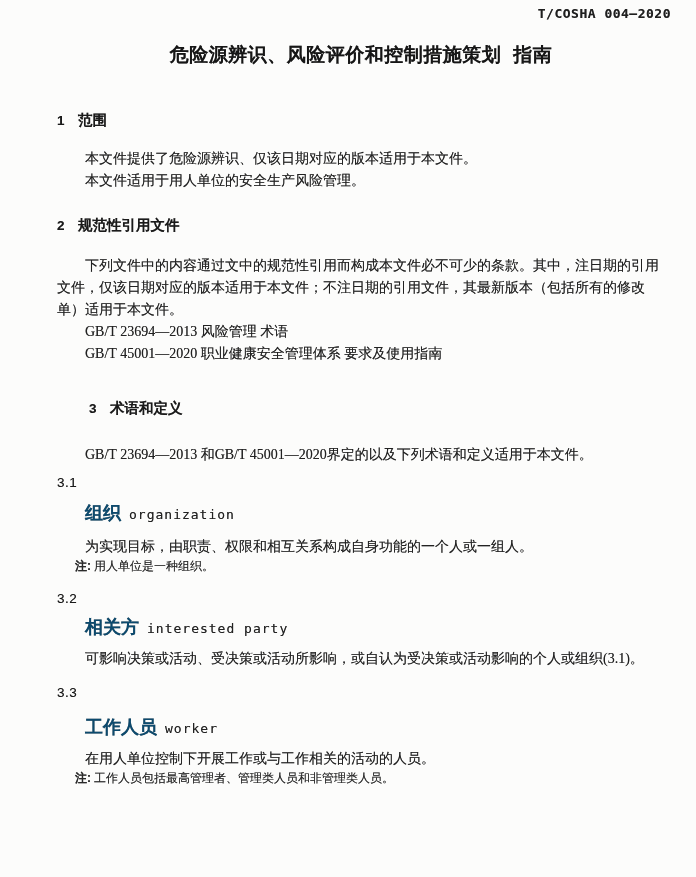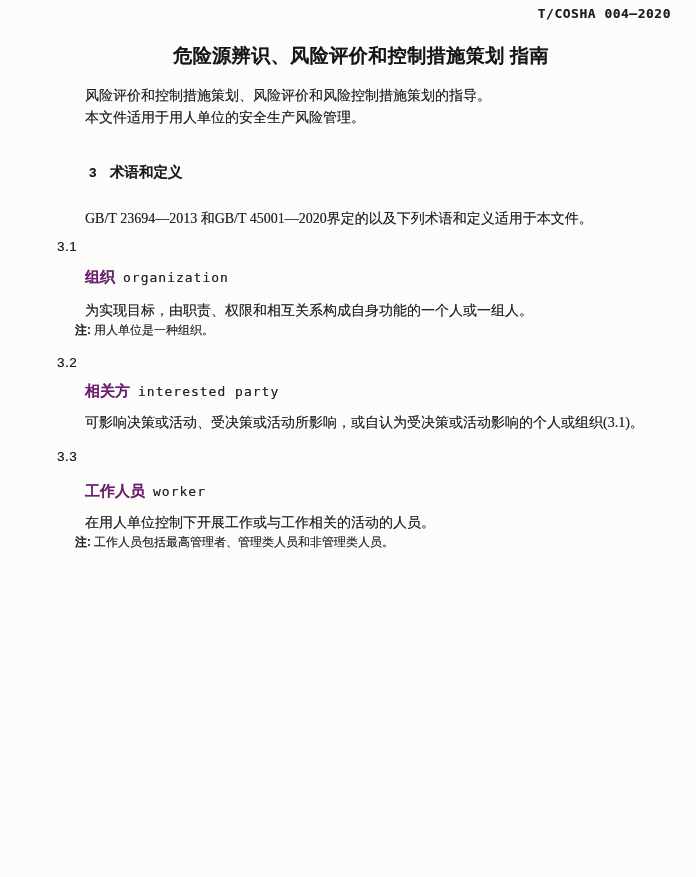--- a/index.html
+++ b/index.html
@@ -17,21 +17,21 @@
     text-shadow: 0 0 0.6px rgba(30,30,30,0.55);
   }
   .doc-number {
     font-family: "DejaVu Sans Mono", "Liberation Mono", monospace;
     font-size: 13px; line-height: 15px; font-weight: 600;
     text-align: right; margin-right: -6px;
     letter-spacing: 0.5px;
   }
   .doc-title {
     margin-top: 24px;
-    font-family: Liberation Serif, serif;
+    font-family: Liberation Mono, monospace;
     font-weight: bold; font-size: 19px; line-height: 22px;
     text-align: center; letter-spacing: 0.5px;
     color: #161616;
   }
   .clause-heading {
     font-family: "Liberation Sans", "DejaVu Sans", sans-serif;
     font-weight: bold; font-size: 14.5px; line-height: 18px;
     color: #1a1a1a;
   }
   .clause-heading .num { display: inline-block; min-width: 21px; font-size: 13.5px; }
@@ -47,22 +47,22 @@
   .ref             { font-size: 14px; line-height: 22px; text-indent: 2em; color: #222; }
   .terms-heading   { margin-top: 34px; margin-left: 32px; }
   .terms-intro     { margin-top: 26px; }
   .term-id {
     font-family: "Liberation Sans", "DejaVu Sans", sans-serif;
     font-size: 13.5px; line-height: 18px; color: #1a1a1a;
     letter-spacing: 0.5px;
   }
   .term-line { margin-left: 28px; line-height: 18px; }
   .term-cn {
-    font-family: Liberation Mono, monospace;
-    font-weight: bold; font-size: 15px; color: #701a75;
+    font-family: Liberation Sans, sans-serif;
+    font-weight: bold; font-size: 18px; color: #0c4a6e;
   }
   .term-en {
     font-family: "DejaVu Sans Mono", "Liberation Mono", monospace;
     font-size: 13px; letter-spacing: 1px; color: #222; margin-left: 4px;
   }
   .note { font-size: 12px; line-height: 16px; margin-left: 18px; color: #2a2a2a; }
   .note-label {
     font-family: "Liberation Sans", "DejaVu Sans", sans-serif;
     font-weight: bold; margin-right: 3px;
   }
@@ -82,24 +82,35 @@
 </head>
 <body>
 
 <div class="page">
 
   <div class="doc-number">T/COSHA 004—2020</div>
 
   <h1 class="doc-title">危险源辨识、风险评价和控制措施策划 指南</h1>
 
   <section>
-    <p class="body scope-p1">风险评价和控制措施策划、风险评价和风险控制措施策划的指导。</p>
+    <h2 class="clause-heading scope-heading">
+      <span class="num">1</span><span>范围</span>
+    </h2>
+    <p class="body scope-p1">本文件提供了危险源辨识、仅该日期对应的版本适用于本文件。</p>
     <p class="body">本文件适用于用人单位的安全生产风险管理。</p>
   </section>
 
+  <section>
+    <h2 class="clause-heading norm-heading">
+      <span class="num">2</span><span>规范性引用文件</span>
+    </h2>
+    <p class="body norm-intro">下列文件中的内容通过文中的规范性引用而构成本文件必不可少的条款。其中，注日期的引用文件，仅该日期对应的版本适用于本文件；不注日期的引用文件，其最新版本（包括所有的修改单）适用于本文件。</p>
+    <p class="ref">GB/T 23694—2013 风险管理 术语</p>
+    <p class="ref">GB/T 45001—2020 职业健康安全管理体系 要求及使用指南</p>
+  </section>
 
   <section>
     <h2 class="clause-heading terms-heading">
       <span class="num">3</span><span>术语和定义</span>
     </h2>
     <p class="body terms-intro">GB/T 23694—2013 和GB/T 45001—2020界定的以及下列术语和定义适用于本文件。</p>
 
     <div class="term t1">
       <div class="term-id">3.1</div>
       <div class="term-line">

